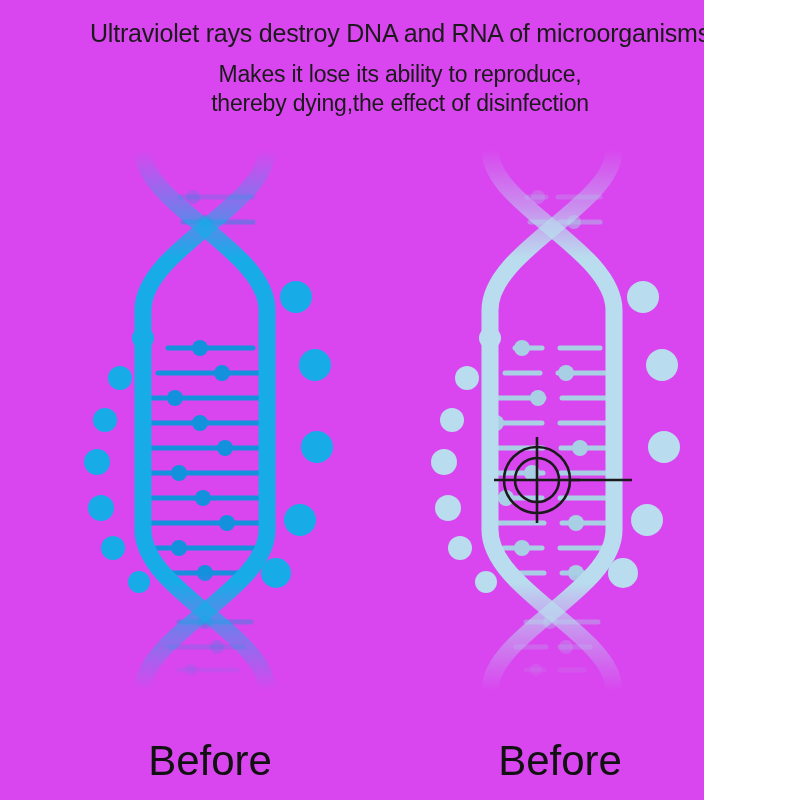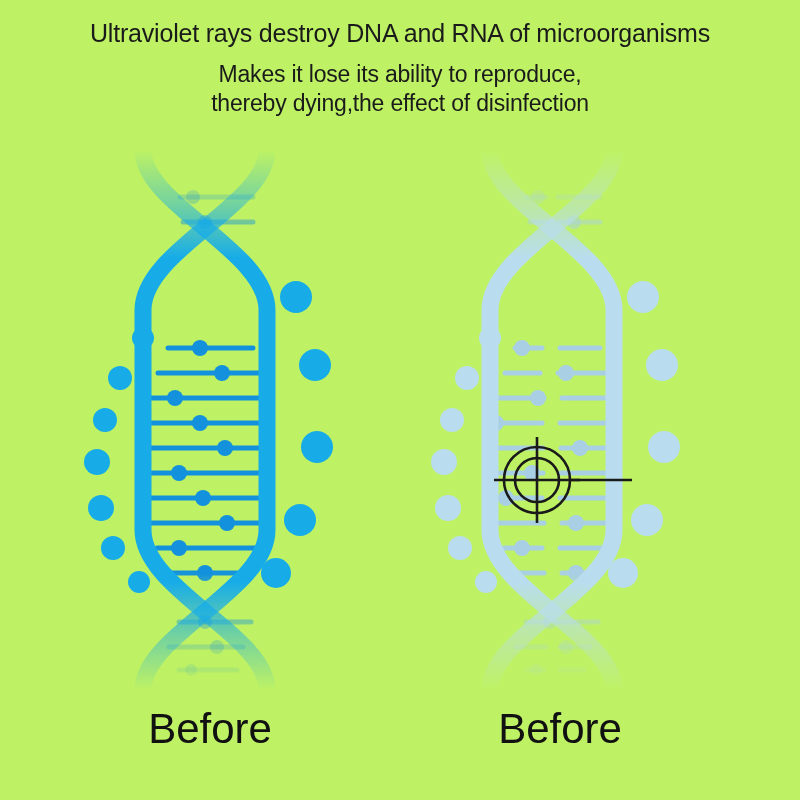--- a/index.html
+++ b/index.html
@@ -5,23 +5,23 @@
   html, body {
     margin: 0;
     padding: 0;
     background: #ffffff;
   }
   body {
     font-family: "Liberation Sans", sans-serif;
   }
   #page {
     position: relative;
-    width: 800px;
+    width: 704px;
     height: 800px;
-    background: #bef264;
+    background: #d946ef;
     overflow: hidden;
   }
 
   
   .headline {
     position: absolute;
     left: 0;
     width: 800px;
     text-align: center;
     color: #1a1a1a;
@@ -45,20 +45,21 @@
   }
 
   
   .caption {
     position: absolute;
     color: #111111;
     font-size: 42px;
     font-weight: 400;
     line-height: 48px;
     letter-spacing: 0px;
+    margin-top: 32px;
   }
   #caption-before {
     left: 60px;
     top: 705px;
     width: 300px;
     text-align: center;
   }
   #caption-after {
     left: 410px;
     top: 705px;

